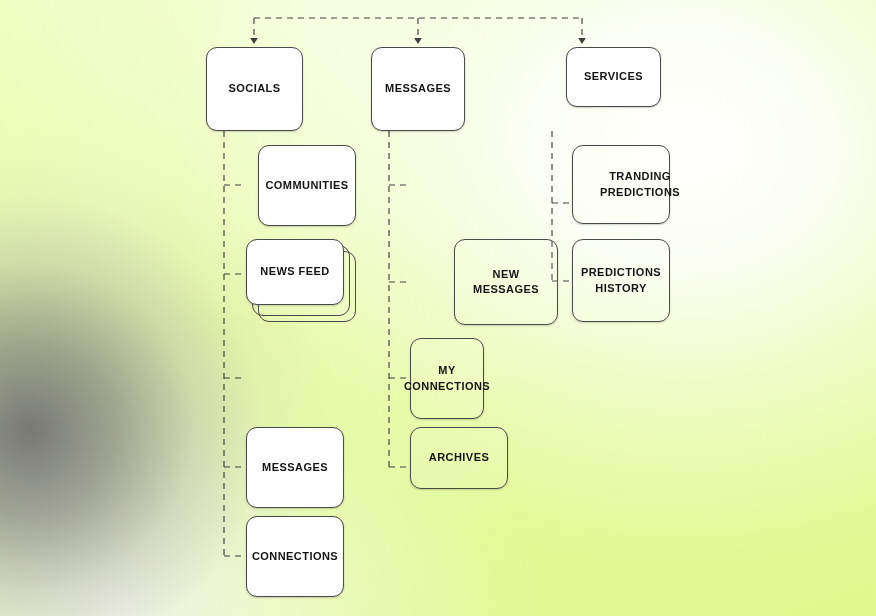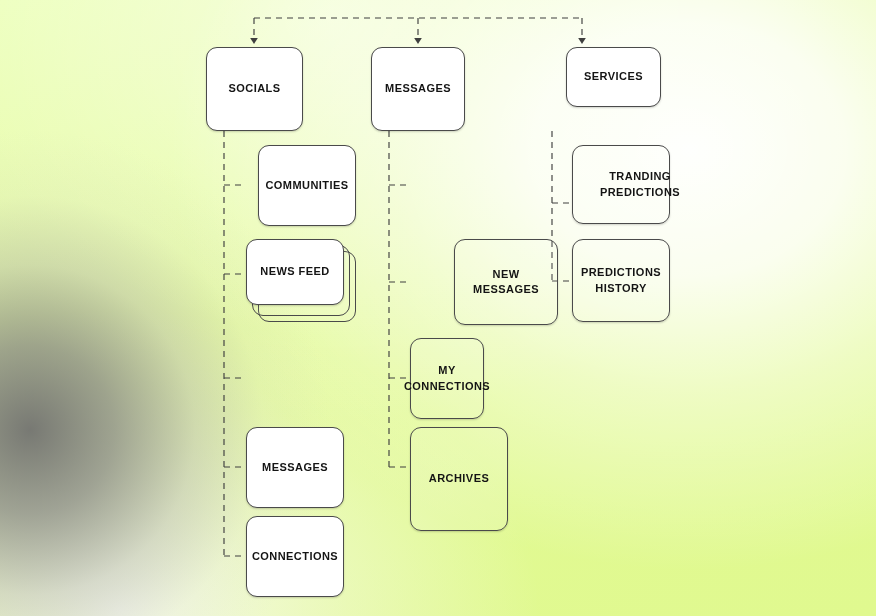--- a/index.html
+++ b/index.html
@@ -151,21 +151,21 @@
 
   <div class="node glass" style="left:410px; top:239px; width:104px; height:86px;margin-left:44px;">
     <span class="node-label">NEW MESSAGES</span>
   </div>
 
   <div class="node glass" style="left:410px; top:338px; width:74px; height:81px;">
     <span class="node-label">MY
 CONNECTIONS</span>
   </div>
 
-  <div class="node glass" style="left:410px; top:427px; width:98px; height:104px;">
+  <div class="node glass" style="left:410px; top:427px; width:98px; height:62px;">
     <span class="node-label">ARCHIVES</span>
   </div>
 
   <div class="node solid" style="left:534px; top:47px; width:95px; height:60px;margin-left:32px;">
     <span class="node-label">SERVICES</span>
   </div>
 
   <div class="node glass" style="left:572px; top:145px; width:98px; height:79px;padding-left:44px;">
     <span class="node-label">TRANDING
 PREDICTIONS</span>

